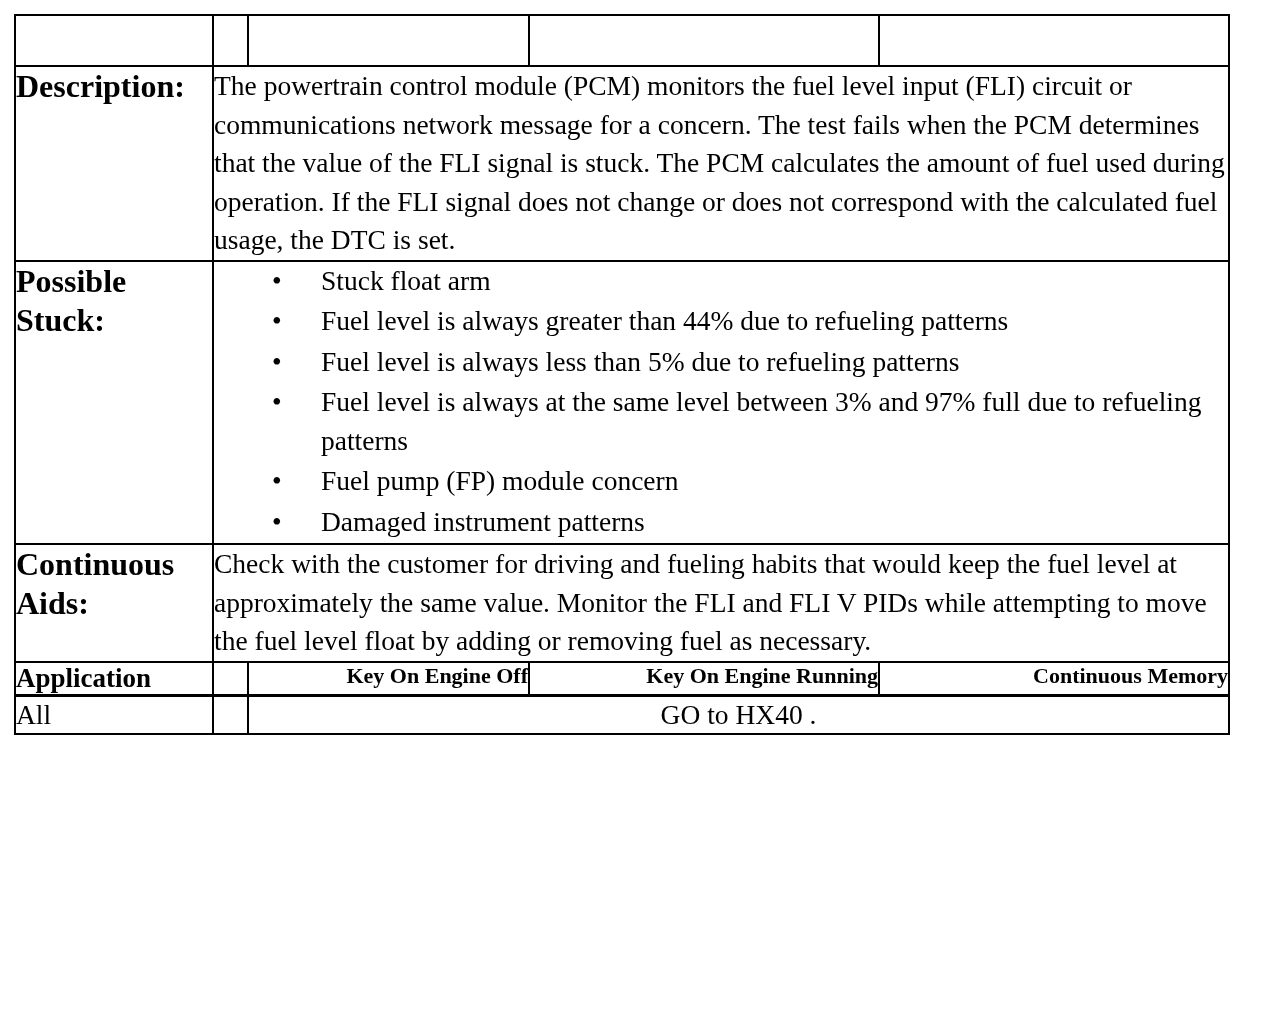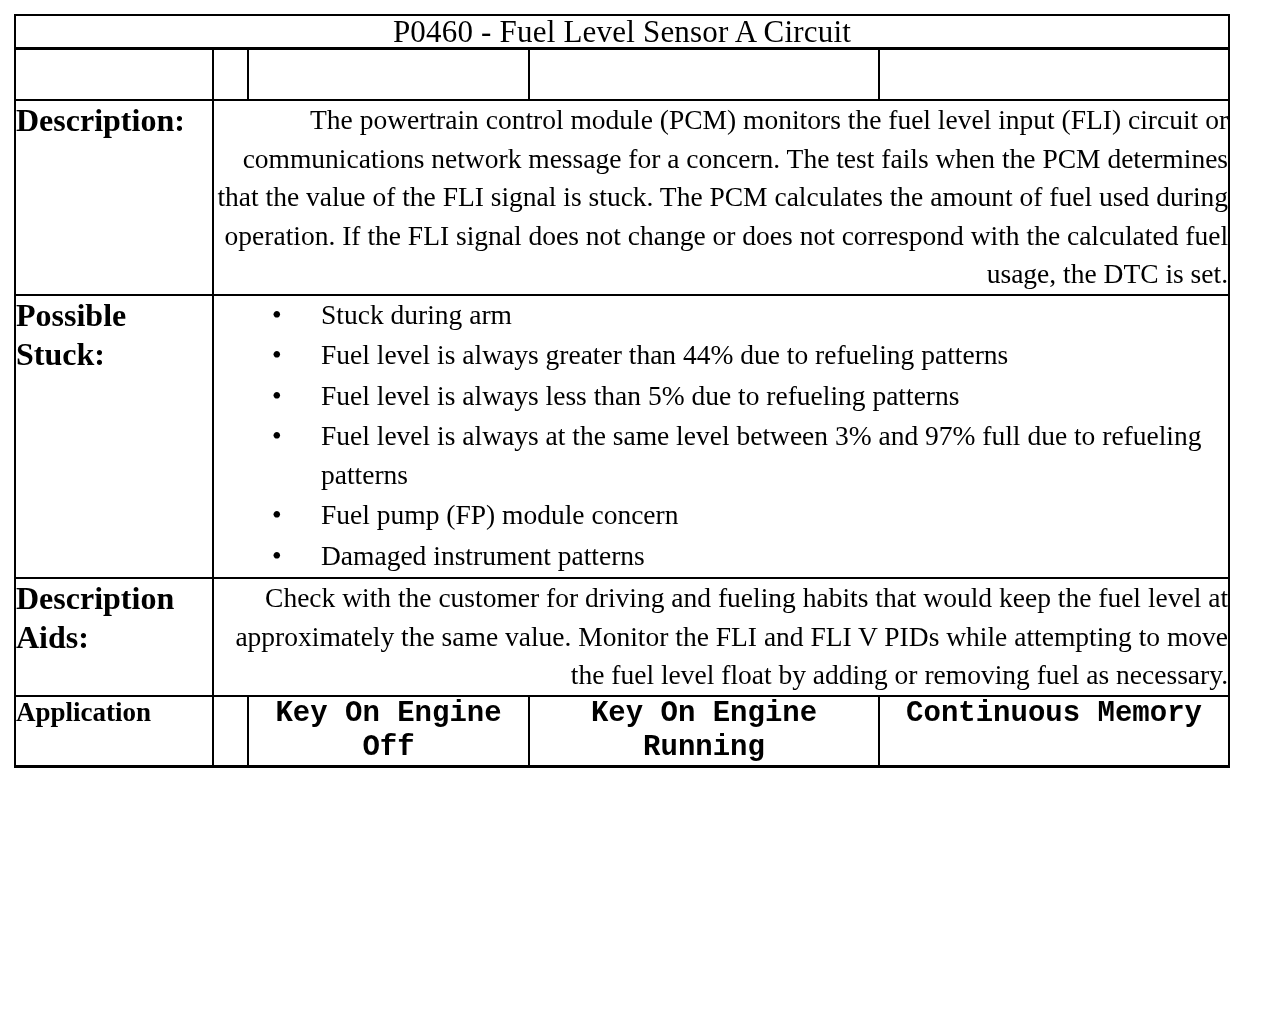--- a/index.html
+++ b/index.html
@@ -61,21 +61,21 @@
     line-height: 1.22;
     padding: 9px 0 8px 9px;
     white-space: pre-line;
   }
 
   
   .body-cell {
     font-size: 27.5px;
     line-height: 1.40;
     padding: 9px 12px 10px 11px;
-    text-align: right;
+    text-align: left;
     border-radius: 8px;
   }
 
   
   .causes-cell {
     font-size: 27.5px;
     line-height: 1.40;
     padding: 10px 12px 26px 11px;
   }
   ul.causes-list {
@@ -102,27 +102,26 @@
     font-weight: bold;
     font-size: 27px;
     line-height: 1.18;
     padding: 10px 4px 10px 9px;
     vertical-align: top;
     text-align: left;
     border-bottom-width: 3px !important;
   }
   .app-col-cell {
     font-weight: bold;
-    font-size: 29px;
+    font-size: 22px;
     line-height: 1.18;
     padding: 10px 6px 10px 6px;
-    text-align: center;
-    vertical-align: top;
-    border-bottom-width: 3px !important;
-    font-family: Liberation Mono, monospace;
+    text-align: right;
+    vertical-align: top;
+    border-bottom-width: 3px !important;
   }
   .app-empty-cell {
     border-bottom-width: 3px !important;
   }
 
   
   .last-label-cell {
     font-size: 27.5px;
     line-height: 1.3;
     padding: 7px 4px 8px 9px;
@@ -147,23 +146,20 @@
   <table class="dtc-table">
     <colgroup>
       <col style="width:198px">
       <col style="width:35px">
       <col style="width:281px">
       <col style="width:350px">
       <col style="width:350px">
     </colgroup>
     <tbody>
 
-      <tr>
-        <td class="title-cell" colspan="5">P0460 - Fuel Level Sensor A Circuit</td>
-      </tr>
 
       <tr>
         <td class="spacer-cell"></td>
         <td class="spacer-cell"></td>
         <td class="spacer-cell"></td>
         <td class="spacer-cell"></td>
         <td class="spacer-cell"></td>
       </tr>
 
       <tr>
@@ -171,21 +167,21 @@
         <td class="body-cell" colspan="4">The powertrain control module (PCM) monitors the fuel level input (FLI) circuit or communications network message for a concern. The test fails when the PCM determines that the value of the FLI signal is stuck. The PCM calculates the amount of fuel used during operation. If the FLI signal does not change or does not correspond with the calculated fuel usage, the DTC is set.</td>
       </tr>
 
       <tr>
         <td class="label-cell nowrap-block">Possible
 Stuck:</td>
         <td class="causes-cell" colspan="4">
           <ul class="causes-list">
             <li>
               <span class="bullet">•</span>
-              <span>Stuck during arm</span>
+              <span>Stuck float arm</span>
             </li>
             <li>
               <span class="bullet">•</span>
               <span>Fuel level is always greater than 44% due to refueling patterns</span>
             </li>
             <li>
               <span class="bullet">•</span>
               <span>Fuel level is always less than 5% due to refueling patterns</span>
             </li>
             <li>
@@ -198,30 +194,35 @@
             </li>
             <li>
               <span class="bullet">•</span>
               <span>Damaged instrument patterns</span>
             </li>
           </ul>
         </td>
       </tr>
 
       <tr>
-        <td class="label-cell nowrap-block">Description
+        <td class="label-cell nowrap-block">Continuous
 Aids:</td>
         <td class="body-cell" colspan="4">Check with the customer for driving and fueling habits that would keep the fuel level at approximately the same value. Monitor the FLI and FLI V PIDs while attempting to move the fuel level float by adding or removing fuel as necessary.</td>
       </tr>
 
       <tr>
         <td class="app-header-cell">Application</td>
         <td class="app-empty-cell"></td>
         <td class="app-col-cell">Key On Engine Off</td>
         <td class="app-col-cell">Key On Engine Running</td>
         <td class="app-col-cell">Continuous Memory</td>
       </tr>
 
+      <tr>
+        <td class="last-label-cell">All</td>
+        <td class="last-empty-cell"></td>
+        <td class="last-action-cell" colspan="3">GO to HX40 .</td>
+      </tr>
 
     </tbody>
   </table>
 
 </div>
 
 </body></html>

